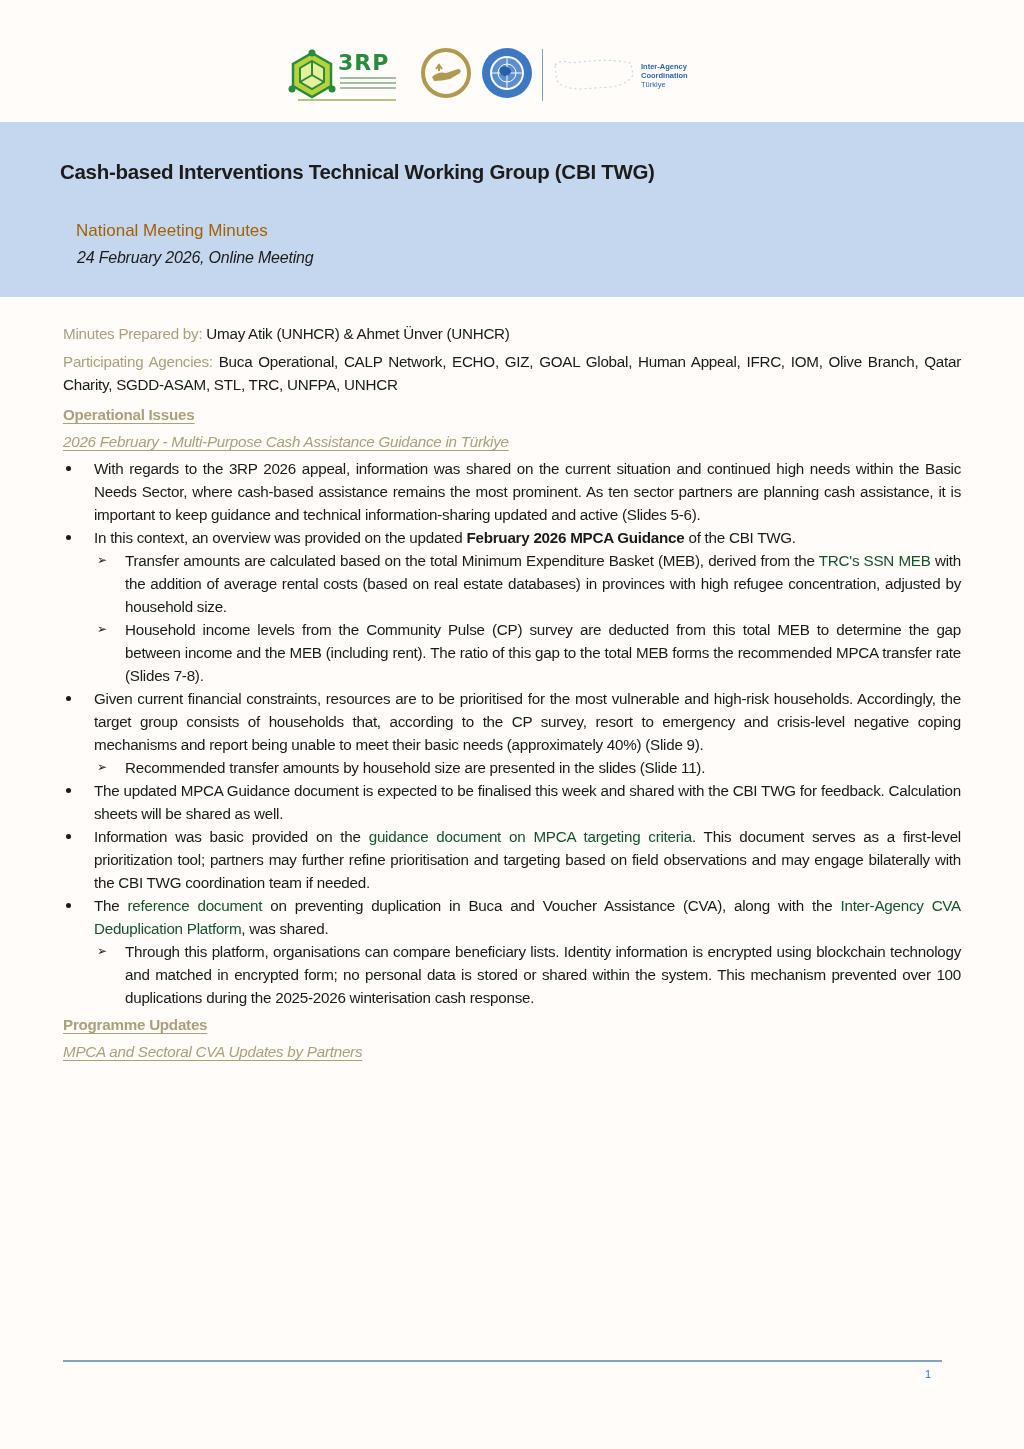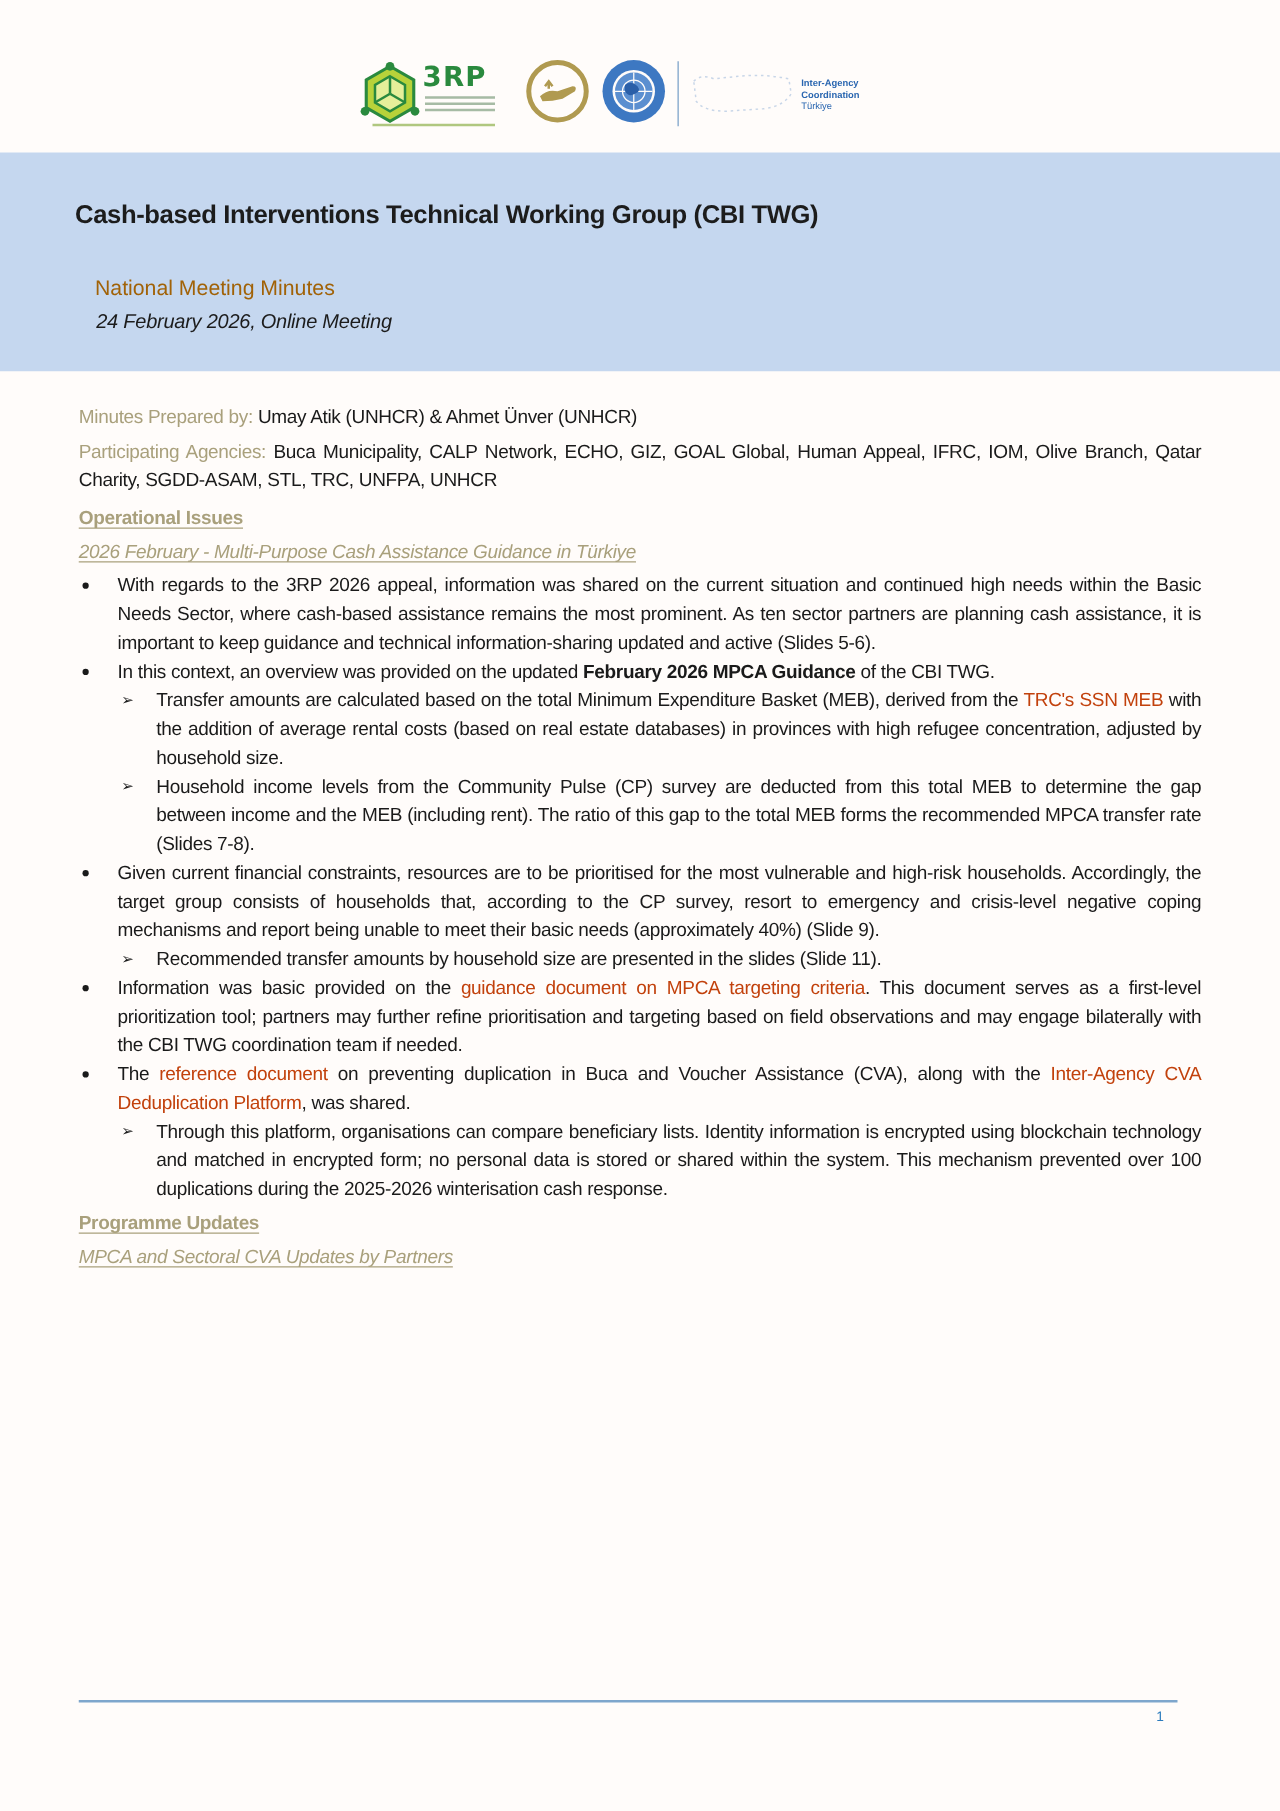--- a/index.html
+++ b/index.html
@@ -57,21 +57,21 @@
     ul.bullets > li { position: relative; padding-left: 31px; text-align: justify; margin-bottom: 0; }
     ul.bullets > li::before {
       content: ""; position: absolute; left: 3px; top: 9px; width: 5px; height: 5px; border-radius: 50%; background: #1a1a1a;
     }
     ul.subs { list-style: none; }
     ul.subs > li { position: relative; padding-left: 31px; text-align: justify; }
     ul.subs > li::before {
       content: "\27A2"; position: absolute; left: 3px; top: 0; font-size: 12px; color: #1a1a1a;
       font-family: "DejaVu Sans", sans-serif;
     }
-    .link { color: #c2410c; }
+    .link { color: #14532d; }
     .bold { font-weight: bold; }
     .footer-rule { position: absolute; top: 1360px; left: 63px; width: 879px; height: 2px; background: #7ea6cc; }
     .page-num { position: absolute; top: 1368px; left: 925px; font-size: 11px; color: #2b7bbd; }
   </style>
 </head>
 <body>
 
 <div class="logo-bar">
   <div class="logo-3rp">
     <svg width="48" height="52" viewBox="0 0 48 52">
@@ -132,21 +132,21 @@
 <div class="header-band"></div>
 <h1 class="doc-title">Cash-based Interventions Technical Working Group (CBI TWG)</h1>
 <div class="doc-subtitle">National Meeting Minutes</div>
 <div class="doc-date">24 February 2026, Online Meeting</div>
 
 <div class="content">
   <div class="meta-line">
     <span class="meta-label">Minutes Prepared by:</span><span> Umay Atik (UNHCR) &amp; Ahmet Ünver (UNHCR)</span>
   </div>
   <div class="meta-line participants">
-    <span class="meta-label">Participating Agencies:</span><span> Buca Municipality, CALP Network, ECHO, GIZ, GOAL Global, Human Appeal, IFRC, IOM, Olive Branch, Qatar Charity, SGDD-ASAM, STL, TRC, UNFPA, UNHCR</span>
+    <span class="meta-label">Participating Agencies:</span><span> Buca Operational, CALP Network, ECHO, GIZ, GOAL Global, Human Appeal, IFRC, IOM, Olive Branch, Qatar Charity, SGDD-ASAM, STL, TRC, UNFPA, UNHCR</span>
   </div>
 
   <span class="section-heading">Operational Issues</span>
   <span class="section-sub">2026 February - Multi-Purpose Cash Assistance Guidance in Türkiye</span>
 
   <ul class="bullets">
     <li>
       <span>With regards to the 3RP 2026 appeal, information was shared on the current situation and continued high needs within the Basic Needs Sector, where cash-based assistance remains the most prominent. As ten sector partners are planning cash assistance, it is important to keep guidance and technical information-sharing updated and active (Slides 5-6).</span>
     </li>
     <li>
@@ -160,20 +160,23 @@
         </li>
       </ul>
     </li>
     <li>
       <span>Given current financial constraints, resources are to be prioritised for the most vulnerable and high-risk households. Accordingly, the target group consists of households that, according to the CP survey, resort to emergency and crisis-level negative coping mechanisms and report being unable to meet their basic needs (approximately 40%) (Slide 9).</span>
       <ul class="subs">
         <li><span>Recommended transfer amounts by household size are presented in the slides (Slide 11).</span></li>
       </ul>
     </li>
     <li>
+      <span>The updated MPCA Guidance document is expected to be finalised this week and shared with the CBI TWG for feedback. Calculation sheets will be shared as well.</span>
+    </li>
+    <li>
       <span>Information was basic provided on the </span><span class="link">guidance document on MPCA targeting criteria</span><span>. This document serves as a first-level prioritization tool; partners may further refine prioritisation and targeting based on field observations and may engage bilaterally with the CBI TWG coordination team if needed.</span>
     </li>
     <li>
       <span>The </span><span class="link">reference document</span><span> on preventing duplication in Buca and Voucher Assistance (CVA), along with the </span><span class="link">Inter-Agency CVA Deduplication Platform</span><span>, was shared.</span>
       <ul class="subs">
         <li><span>Through this platform, organisations can compare beneficiary lists. Identity information is encrypted using blockchain technology and matched in encrypted form; no personal data is stored or shared within the system. This mechanism prevented over 100 duplications during the 2025-2026 winterisation cash response.</span></li>
       </ul>
     </li>
   </ul>
 

